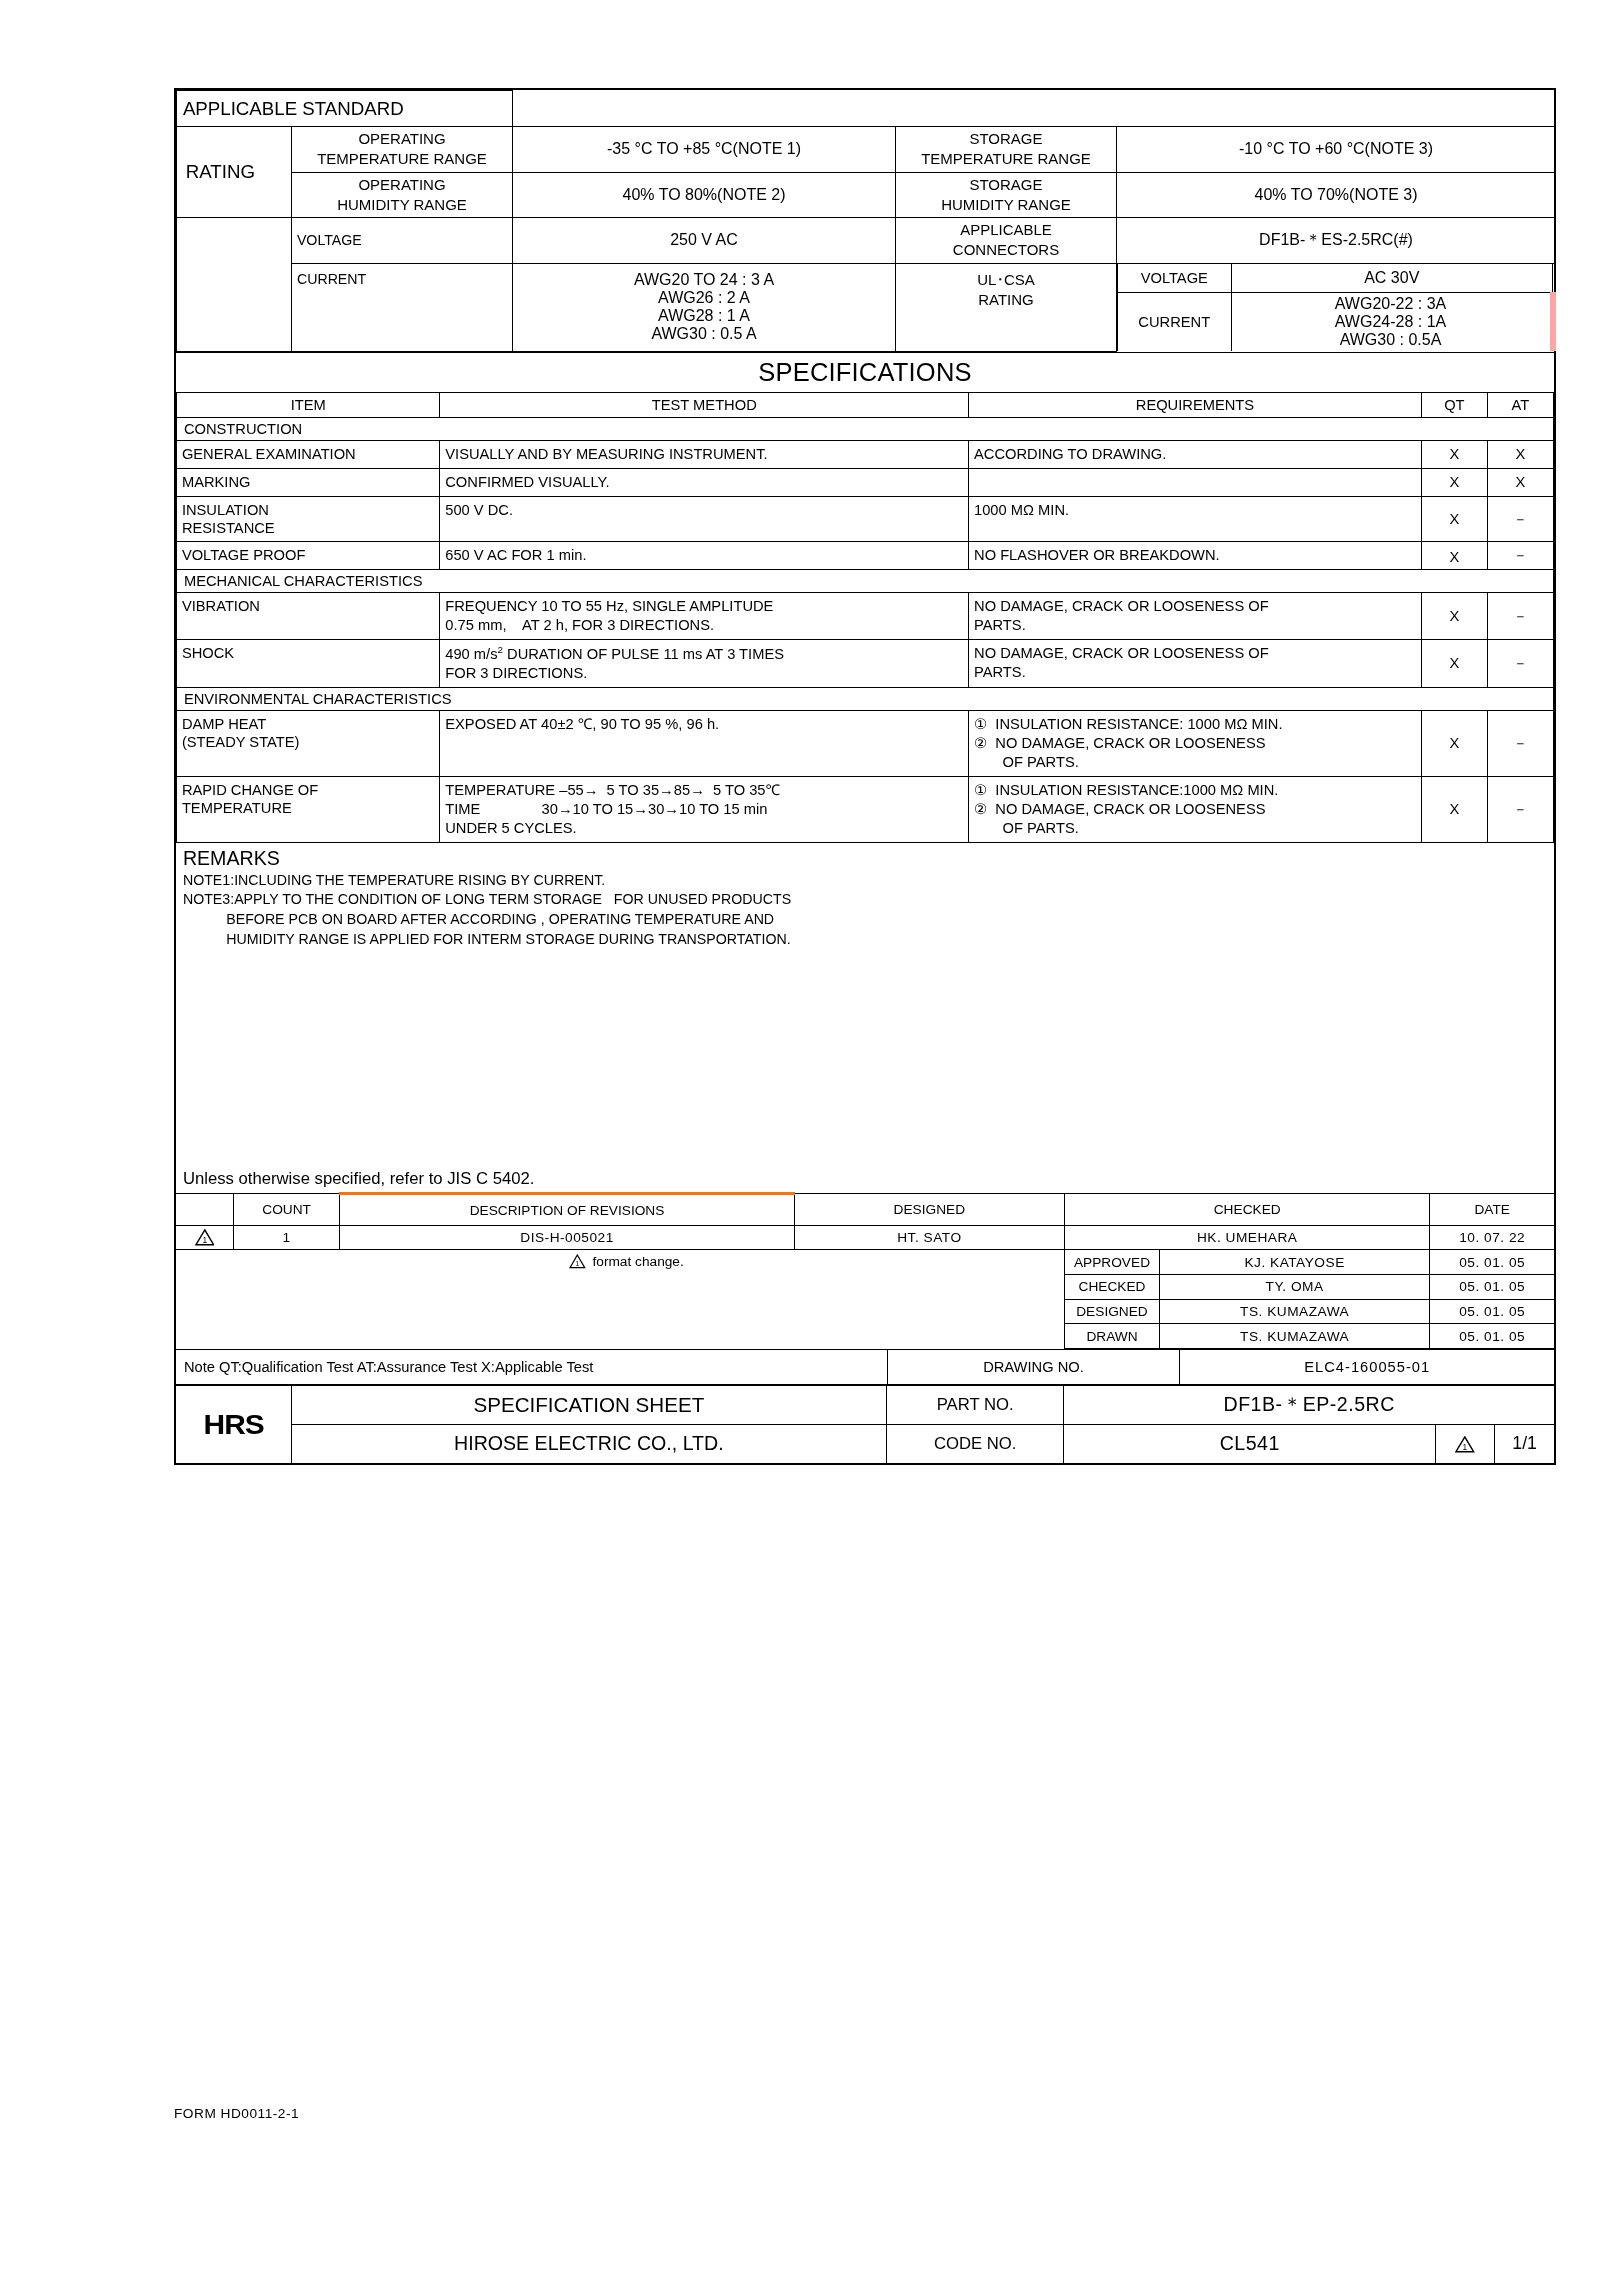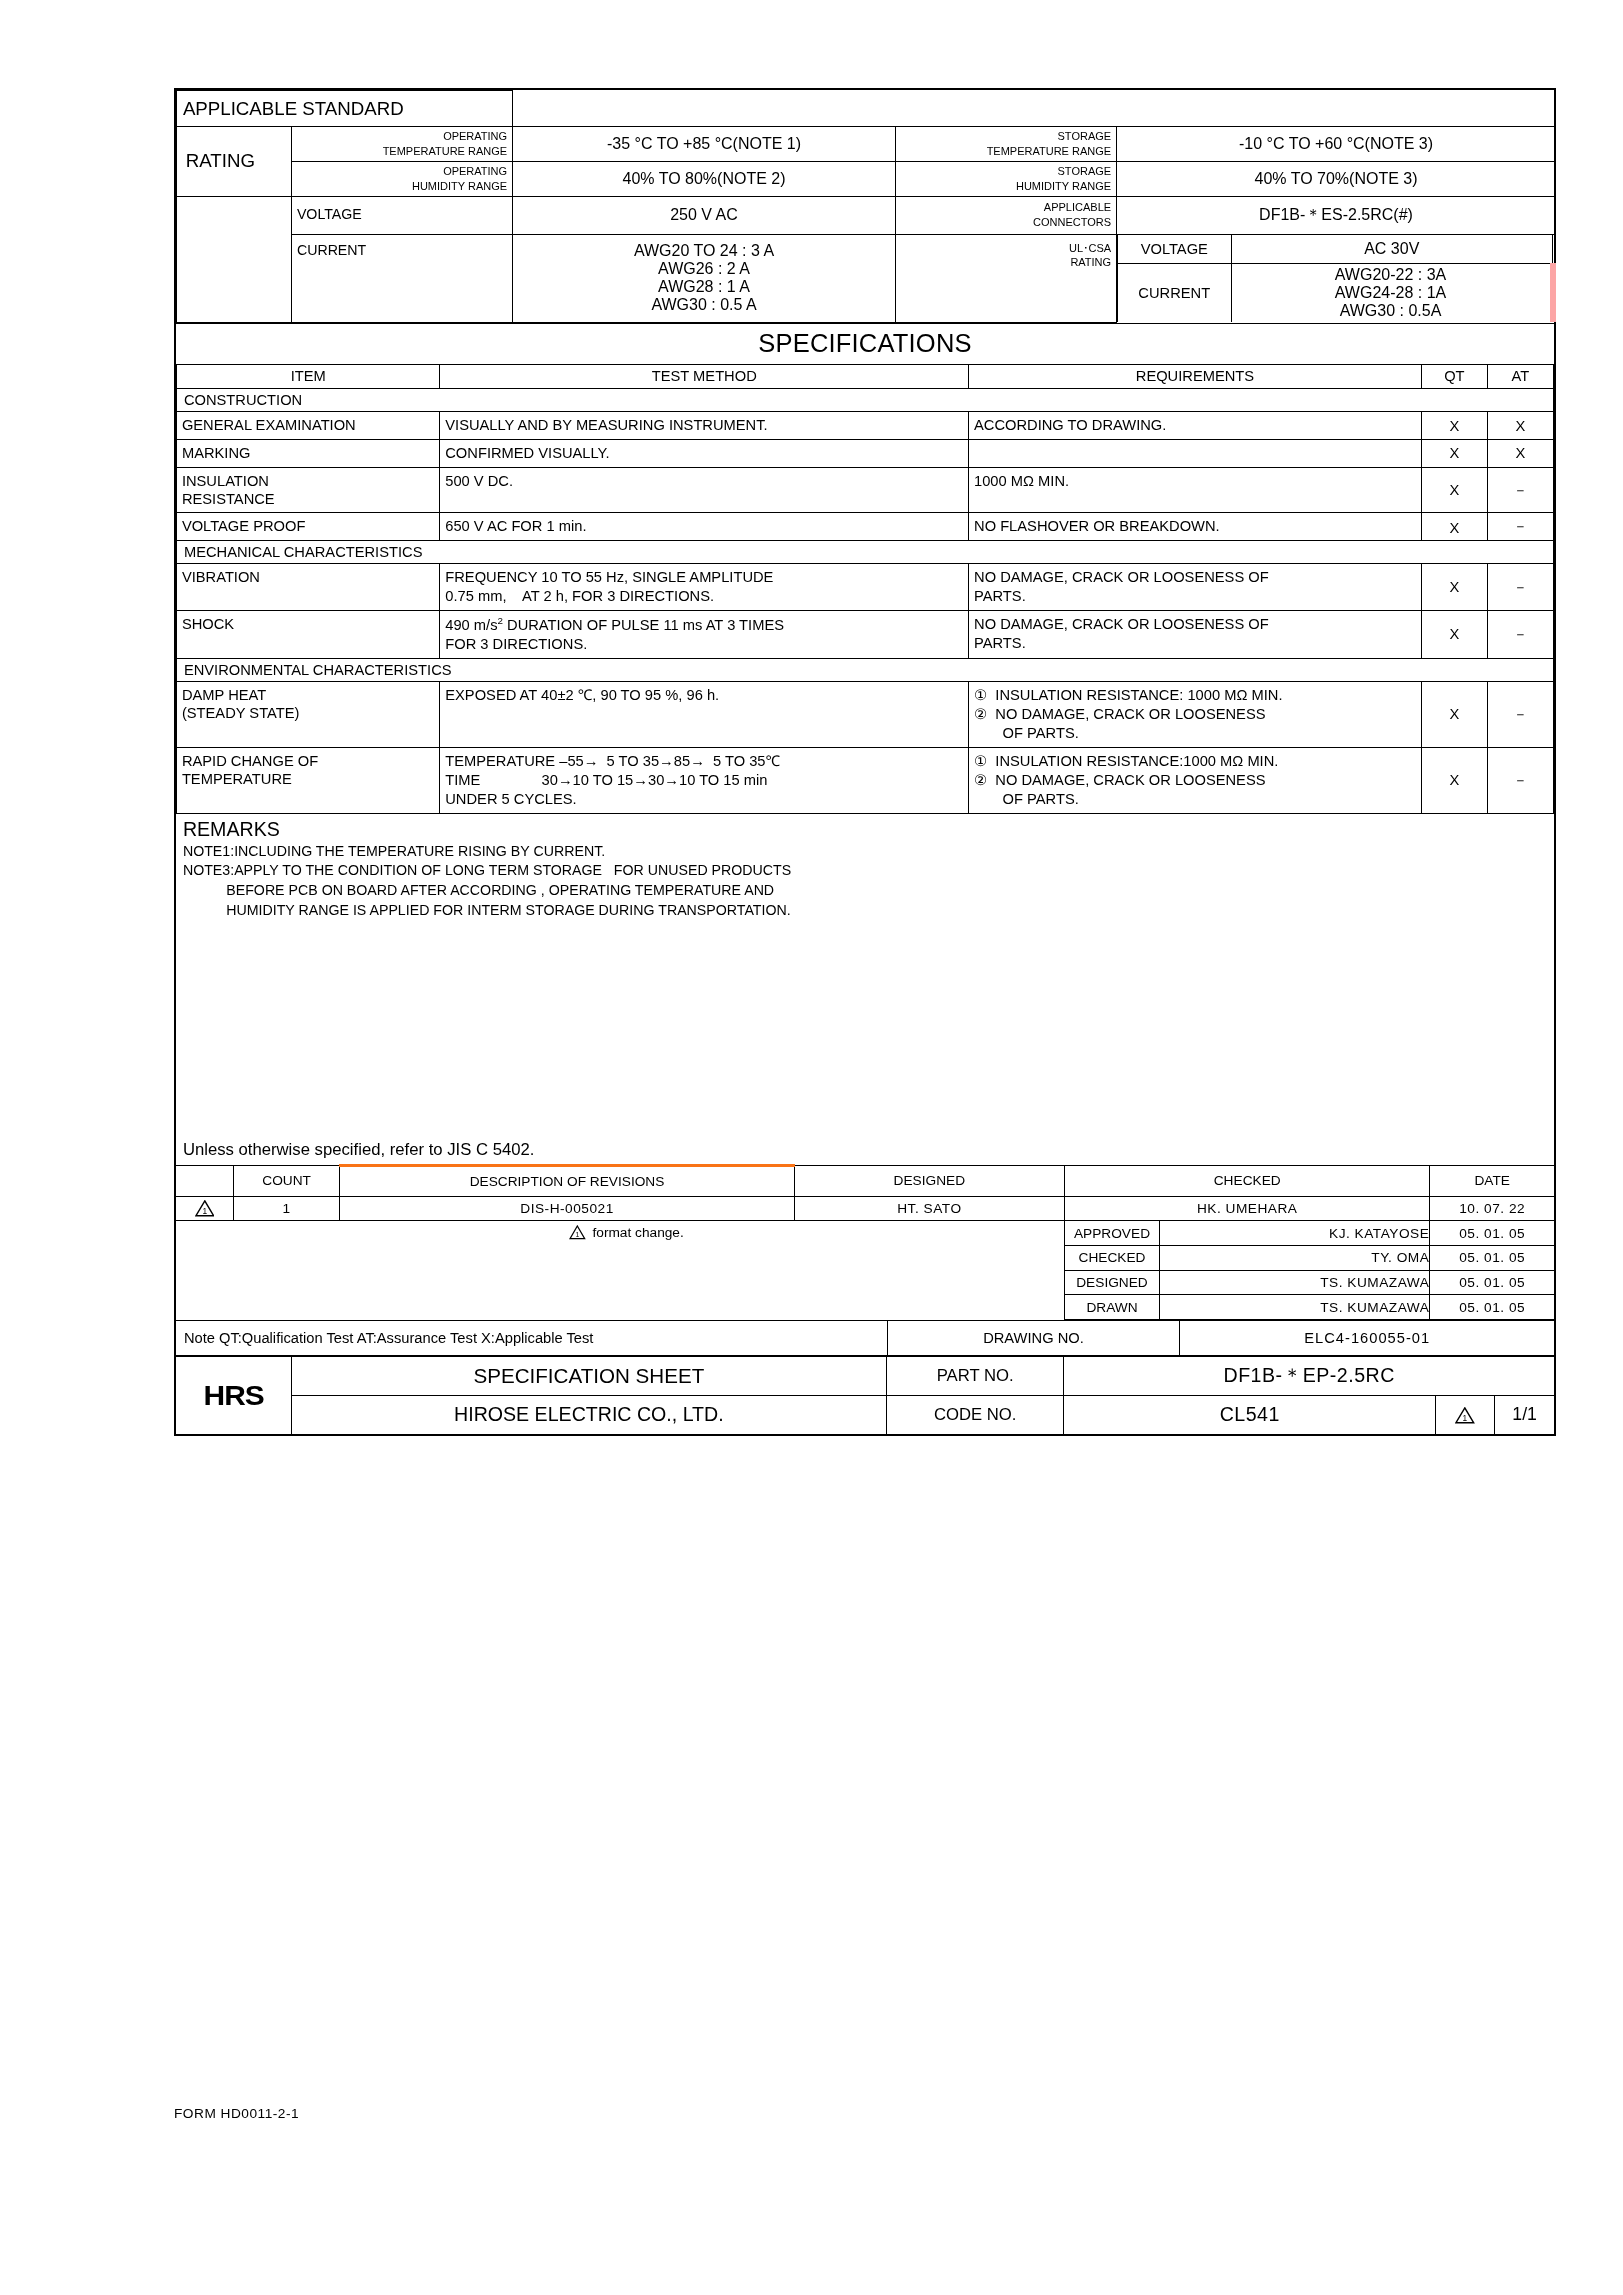--- a/index.html
+++ b/index.html
@@ -38,24 +38,24 @@
     font-weight: normal;
     font-size: 14.7px;
   }
   .c { text-align: center; }
   .noright { border-right: none; }
   .nobottom { border-bottom: none; }
 
   
   .rating-table td { height: 29.4px; }
   .small-label {
-    font-size: 11px;
+    font-size: 15px;
     line-height: 1.15;
     padding: 2px 4.9px;
-    text-align: right;
+    text-align: center;
   }
   .big-label {
     font-size: 18.7px;
     padding-left: 8.8px;
     text-align: left;
   }
   .val {
     font-size: 16px;
     text-align: center;
   }
@@ -137,21 +137,21 @@
     vertical-align: middle;
   }
   .tri-outline svg { display:block; }
   .format-change {
     text-align: center;
     font-size: 16px;
     padding: 3.9px 0 3.9px 12.8px;
     vertical-align: top;
   }
   .approve-label { text-align: center; font-size: 13.7px; }
-  .approve-name { text-align: right; font-size: 13.7px; letter-spacing: 0.5px; margin-left: 14px; }
+  .approve-name { text-align: center; font-size: 13.7px; letter-spacing: 0.5px; margin-left: 14px; }
 
   
   .note-row td { font-size: 14.7px; height: 34px; margin-top: 12px; }
   .note-text { text-align: left; padding-left: 7.9px; font-size: 14.2px; }
   .drawing-lbl { text-align: center; font-size: 16.7px; }
   .drawing-no { text-align: center; font-size: 21.6px; letter-spacing: 1px; }
 
   
   .footer-table td { height: 38px; }
   .logo-cell {

